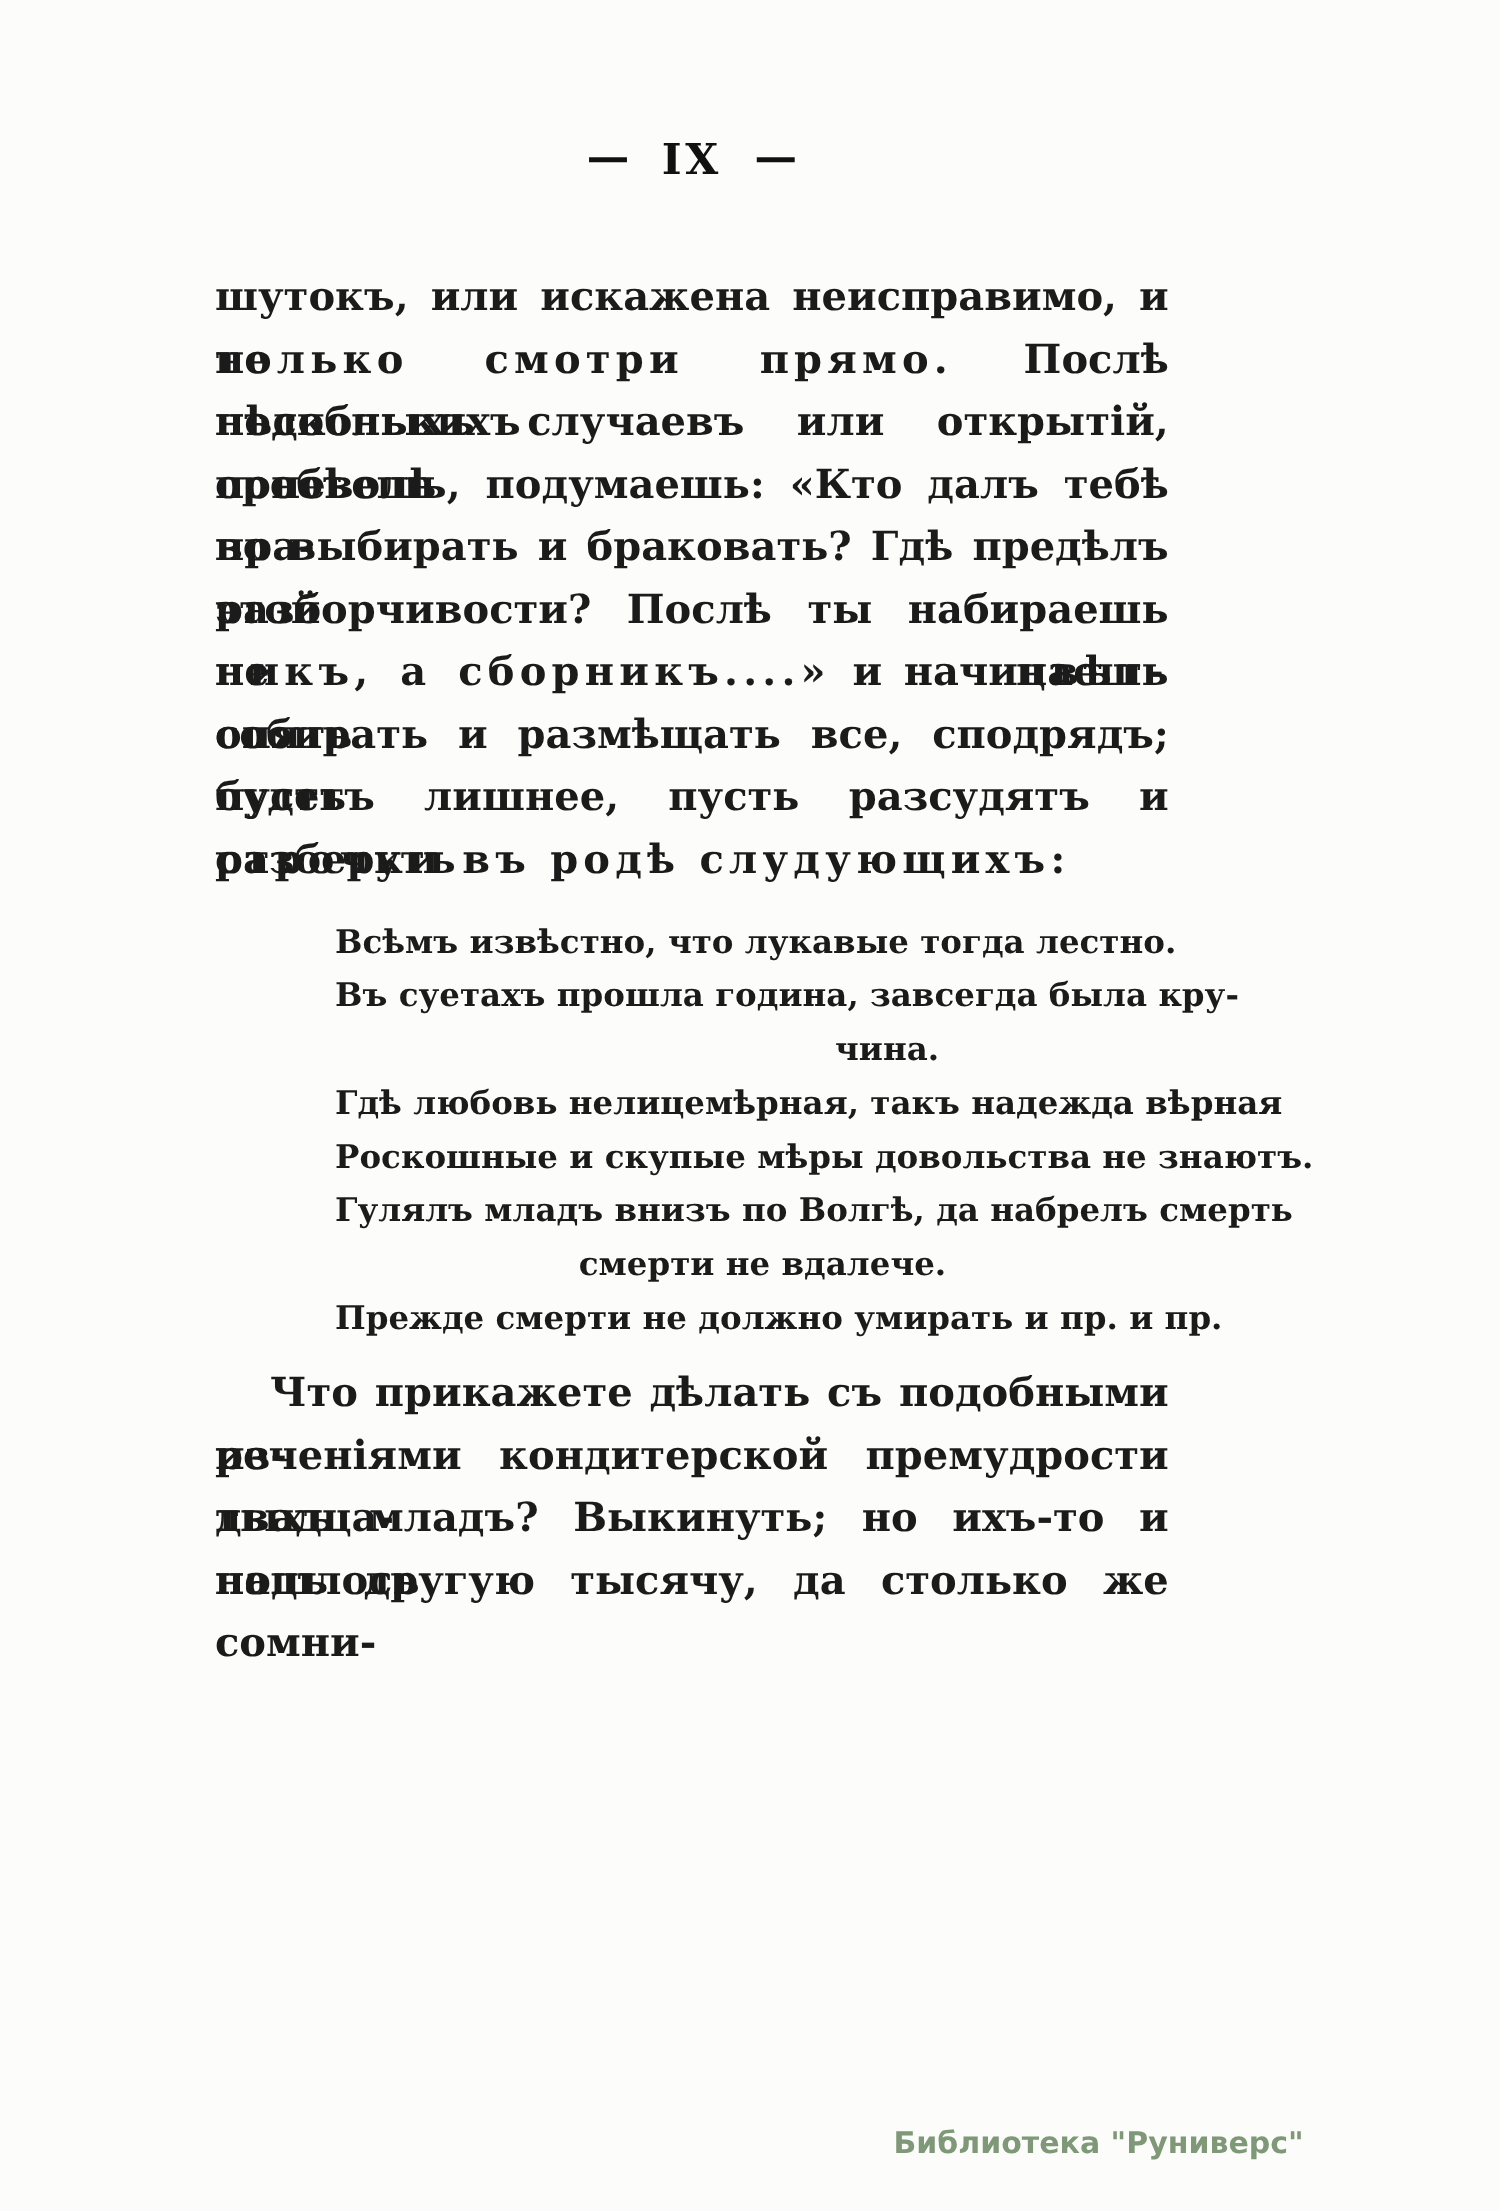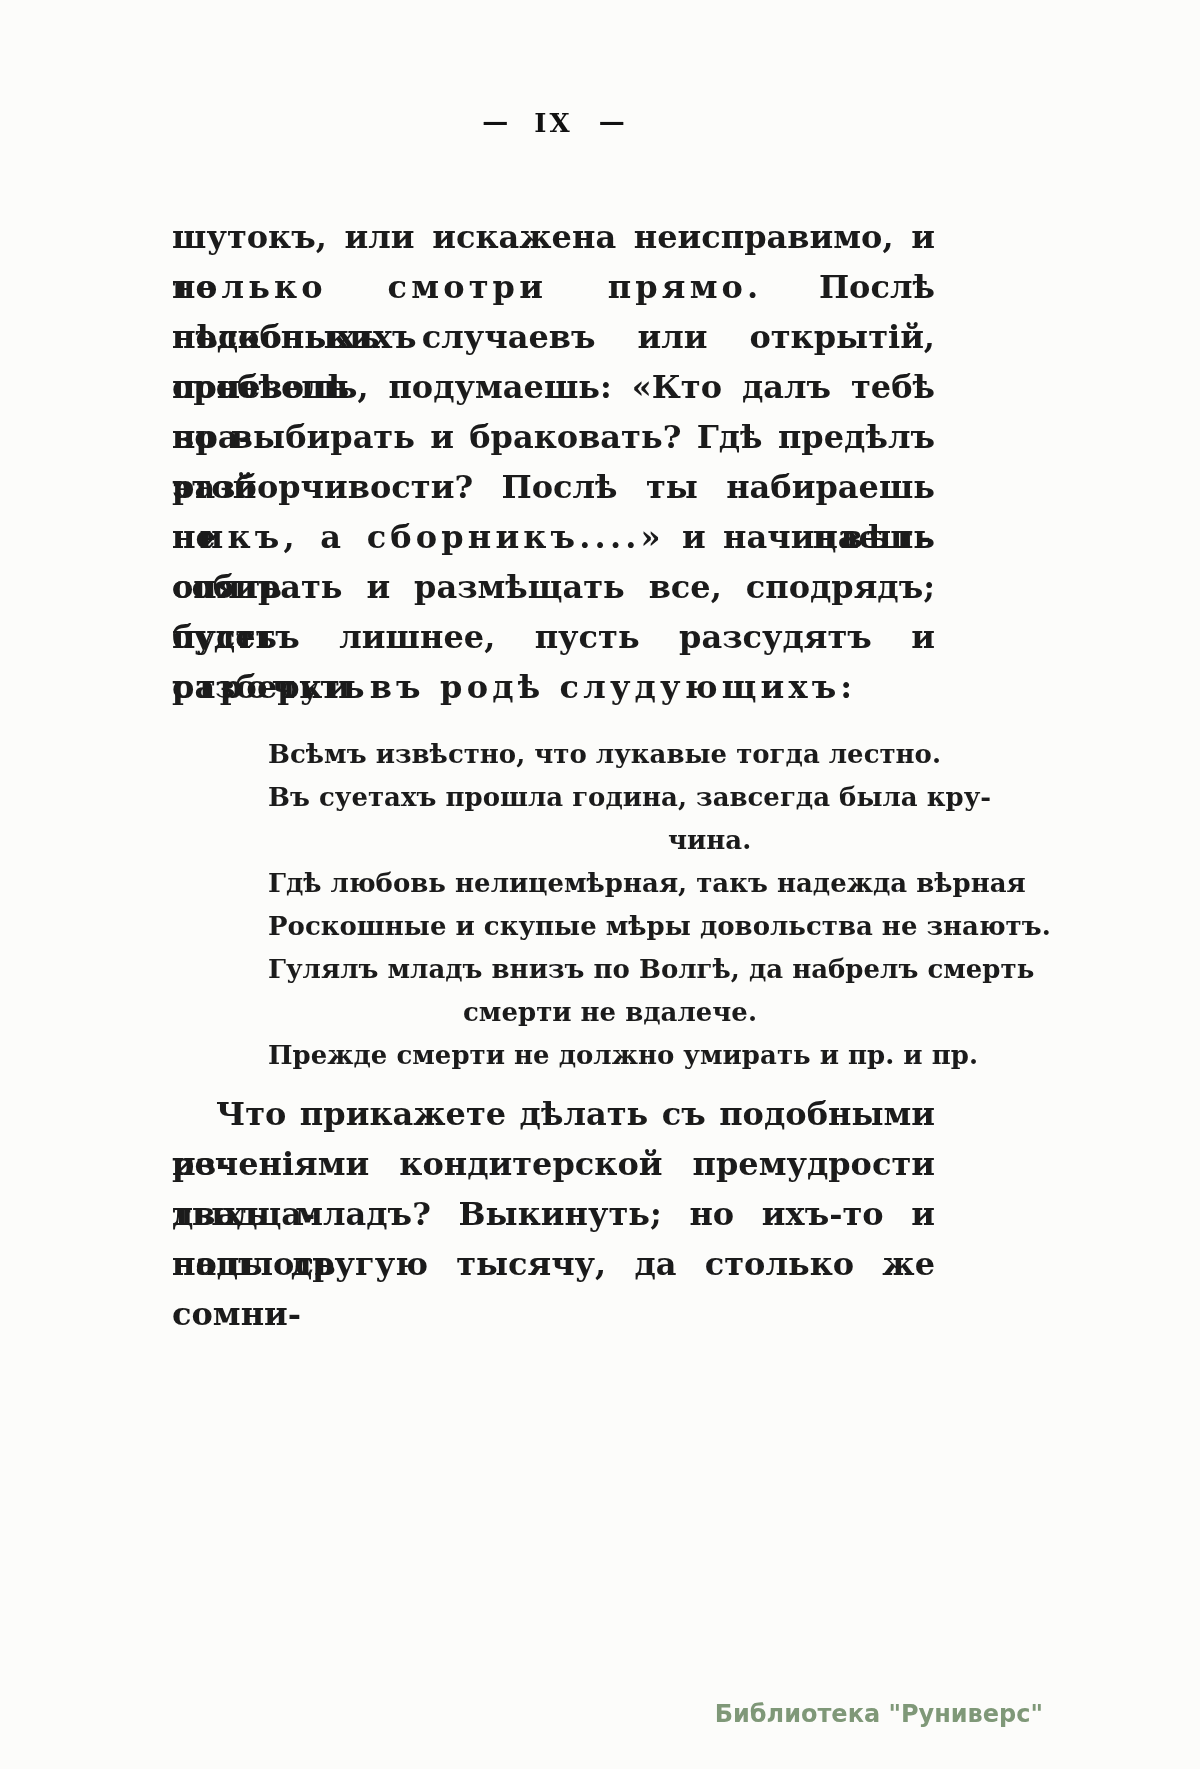--- a/index.html
+++ b/index.html
@@ -19,21 +19,21 @@
     padding-top: 108px;
     font-family: "DejaVu Serif", "Liberation Serif", serif;
     color: #1b1b1b;
   }
   .content { width: 763px; }
 
   .header {
     width: 763px;
     height: 40px;
     text-align: center;
-    font-size: 26px;
+    font-size: 34px;
     font-weight: bold;
     color: #111;
   }
   .hdr-dash { margin: 0 26px; position: relative; top: -2px; }
   .hdr-num  { letter-spacing: 3px; }
 
   .para { font-weight: bold; }
   #para1 { margin-top: 64px; }
   #para2 { margin-top: 12px; }
 

